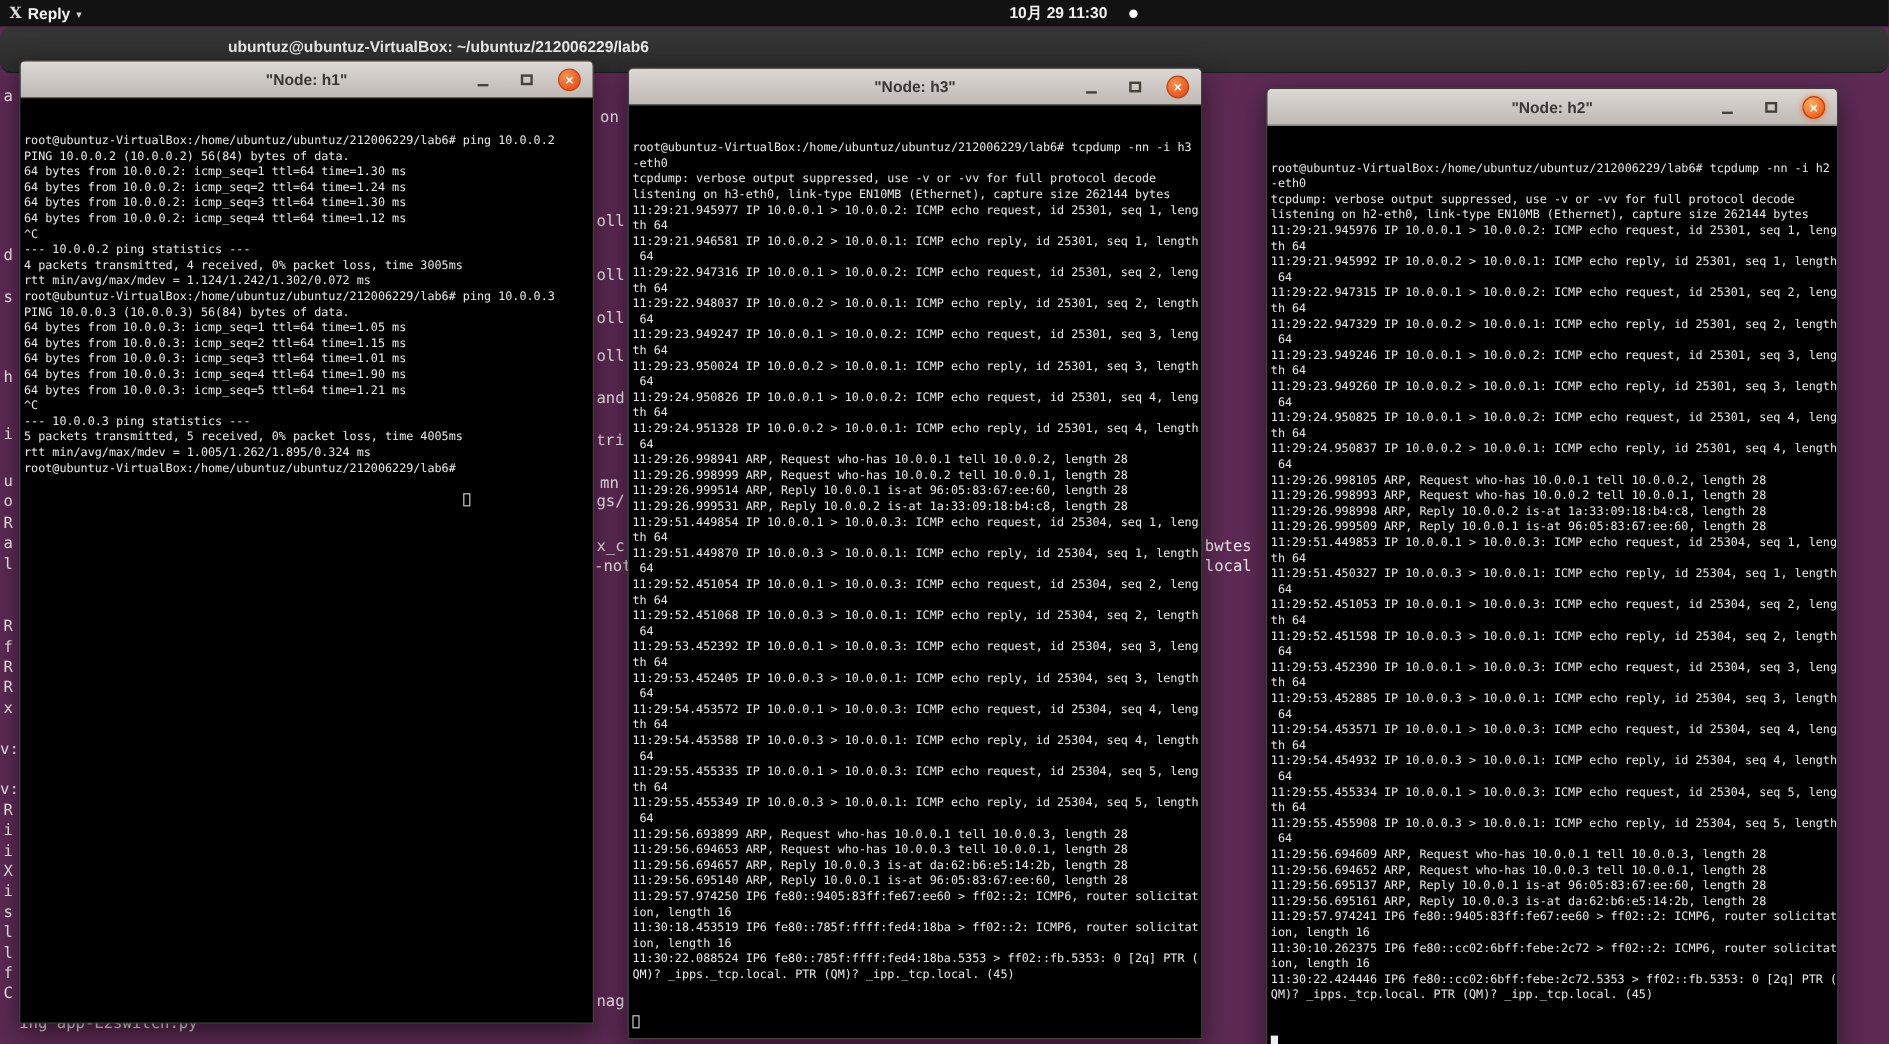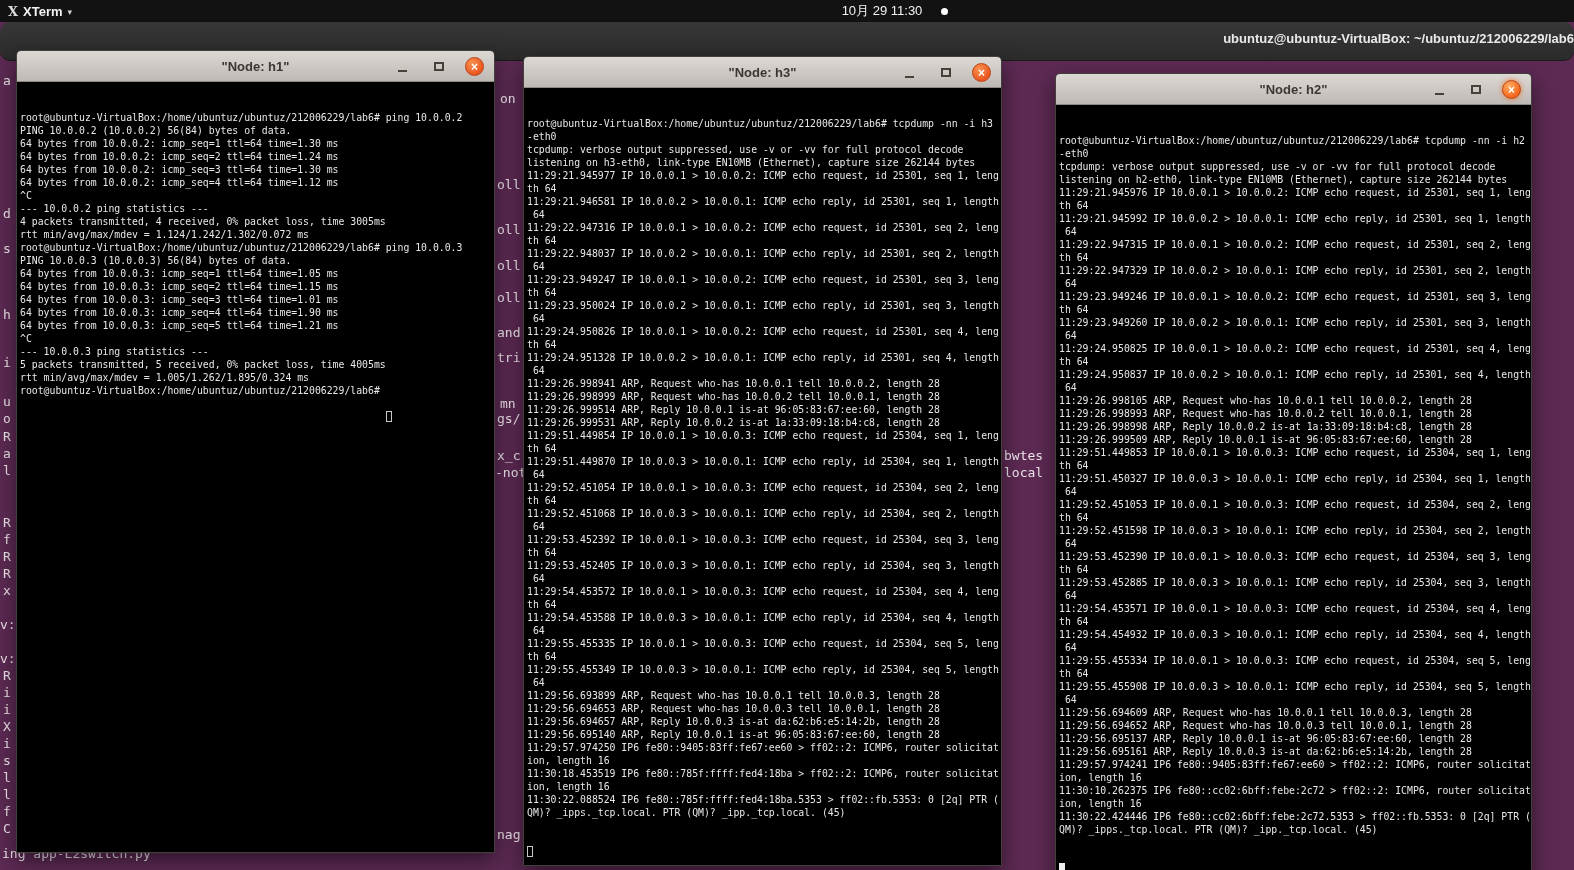--- a/index.html
+++ b/index.html
@@ -5,29 +5,29 @@
   * { margin:0; padding:0; box-sizing:border-box; }
   html,body { width:1574px; height:870px; overflow:hidden; }
   body { position:relative; background:#5d2a54; font-family:"Liberation Sans", "DejaVu Sans", sans-serif; }
 
   
   .topbar { position:absolute; top:0; left:0; width:1574px; height:22px; background:#121212; color:#f2f2f2; z-index:60; }
   .topbar-left { position:absolute; left:8px; top:0; height:22px; display:flex; align-items:center; gap:5px; cursor:pointer; }
   .xlogo { font-family:"DejaVu Serif", serif; font-weight:bold; font-size:13px; color:#dcdcdc; }
   .appmenu-label { font-weight:bold; font-size:13px; }
   .caret { font-size:9px; color:#cfcfcf; padding-top:2px; }
-  .clock { position:absolute; top:0; left:0; right:0; height:22px; line-height:22px; text-align:center; text-indent:190px; font-weight:normal; font-size:13px; }
+  .clock { position:absolute; top:0; left:0; right:0; height:22px; line-height:22px; text-align:center; text-indent:190px; font-weight:bold; font-size:13px; }
   .status-dot { position:absolute; left:941px; top:8px; width:7px; height:7px; border-radius:50%; background:#ffffff; }
 
   
   .bg-term-body { position:absolute; inset:0; z-index:0; background:#5d2a54; }
   .fragment { position:absolute; color:#efe7ec; font-family:"DejaVu Sans Mono", monospace; font-size:13px; line-height:17px; white-space:pre; }
   .bg-titlebar { position:absolute; top:22px; left:0; width:1574px; height:39px; z-index:1;
                  background:linear-gradient(#373737,#2b2b2b); border-bottom:1px solid #1c1c1c;
-                 color:#e9e9e9; font-weight:bold; font-size:13px; line-height:33px; text-align:right; text-indent:190px;border-radius:10px; }
+                 color:#e9e9e9; font-weight:bold; font-size:13px; line-height:33px; text-align:left; text-indent:190px;border-radius:10px; }
 
   
   .xwin { position:absolute; background:#000000; border:1px solid #43403d; border-radius:5px 5px 0 0;
           box-shadow:0 8px 22px rgba(0,0,0,0.5); }
   .titlebar { height:31px; position:relative; display:flex; align-items:center; justify-content:center;
               background:linear-gradient(#dcd8d4,#beb9b5); border-bottom:1px solid #8d8984; border-radius:4px 4px 0 0; cursor:default; }
   .title { font-weight:bold; font-size:13px; color:#3a3734; }
   .controls { position:absolute; right:10px; top:0; height:31px; display:flex; align-items:center; gap:17px; }
   .ctl { width:19px; height:19px; display:flex; align-items:center; justify-content:center; cursor:pointer; }
   .min-shape { display:block; width:9px; height:2px; background:#474239; margin-top:9px; }
@@ -57,21 +57,21 @@
     <span class="fragment" style="left: 471px; top: 144px;">e 5</span>
     <span class="fragment" style="left: 497px; top: 176px;">oll</span>
     <span class="fragment" style="left: 3px; top: 205px;">d</span>
     <span class="fragment" style="left: 497px; top: 221px;">oll</span>
     <span class="fragment" style="left: 3px; top: 240px;">s</span>
     <span class="fragment" style="left: 497px; top: 257px;">oll</span>
     <span class="fragment" style="left: 497px; top: 289px;">oll</span>
     <span class="fragment" style="left: 3px; top: 306px;">h</span>
     <span class="fragment" style="left: 497px; top: 324px;">and</span>
     <span class="fragment" style="left: 3px; top: 354px;">i</span>
-    <span class="fragment" style="left: 497px; top: 349px;">tri</span>
+    <span class="fragment" style="left: 497px; top: 359px; font-family: Liberation Mono, monospace;">tri</span>
     <span class="fragment" style="left: 3px; top: 393px;">u</span>
     <span class="fragment" style="left: 500px; top: 395px;">mn</span>
     <span class="fragment" style="left: 3px; top: 410px;">o</span>
     <span class="fragment" style="left: 3px; top: 428px;">R</span>
     <span class="fragment" style="left: 497px; top: 410px;">gs/</span>
     <span class="fragment" style="left: 3px; top: 445px;">a</span>
     <span class="fragment" style="left: 497px; top: 447px; text-align: right;">x_c</span>
     <span class="fragment" style="left: 1004px; top: 447px;">bwtes</span>
     <span class="fragment" style="left: 3px; top: 462px;">l</span>
     <span class="fragment" style="left: 495px; top: 464px;">-not</span>
@@ -87,30 +87,30 @@
     <span class="fragment" style="left: 3px; top: 684px;">i</span>
     <span class="fragment" style="left: 3px; top: 701px;">i</span>
     <span class="fragment" style="left: 3px; top: 718px;">X</span>
     <span class="fragment" style="left: 3px; top: 735px;">i</span>
     <span class="fragment" style="left: 3px; top: 752px;">s</span>
     <span class="fragment" style="left: 3px; top: 769px;">l</span>
     <span class="fragment" style="left: 3px; top: 786px;">l</span>
     <span class="fragment" style="left: 3px; top: 803px;">f</span>
     <span class="fragment" style="left: 3px; top: 820px;">C</span>
     <span class="fragment" style="left: 497px; top: 826px;">nag</span>
-    <span class="fragment" style="left: 2px; top: 845px; text-align: center;">ing app-L2switch.py</span>
+    <span class="fragment" style="left: 16px; top: 845px; text-align: center;">ing app-L2switch.py</span>
   </div>
 <div class="bg-titlebar">
   <span>ubuntuz@ubuntuz-VirtualBox: ~/ubuntuz/212006229/lab6</span>
 </div>
 
 <div class="topbar">
   <div class="topbar-left">
     <span class="xlogo">X</span>
-    <span class="appmenu-label">XTerm</span>
+    <span class="appmenu-label">Reply</span>
     <span class="caret">▾</span>
   </div>
   <div class="clock">10月 29 11:30</div>
   <span class="status-dot"></span>
 </div>
 
 <div class="xwin" id="win-h1">
   <div class="titlebar">
     <span class="title">"Node: h1"</span>
     <div class="controls">

